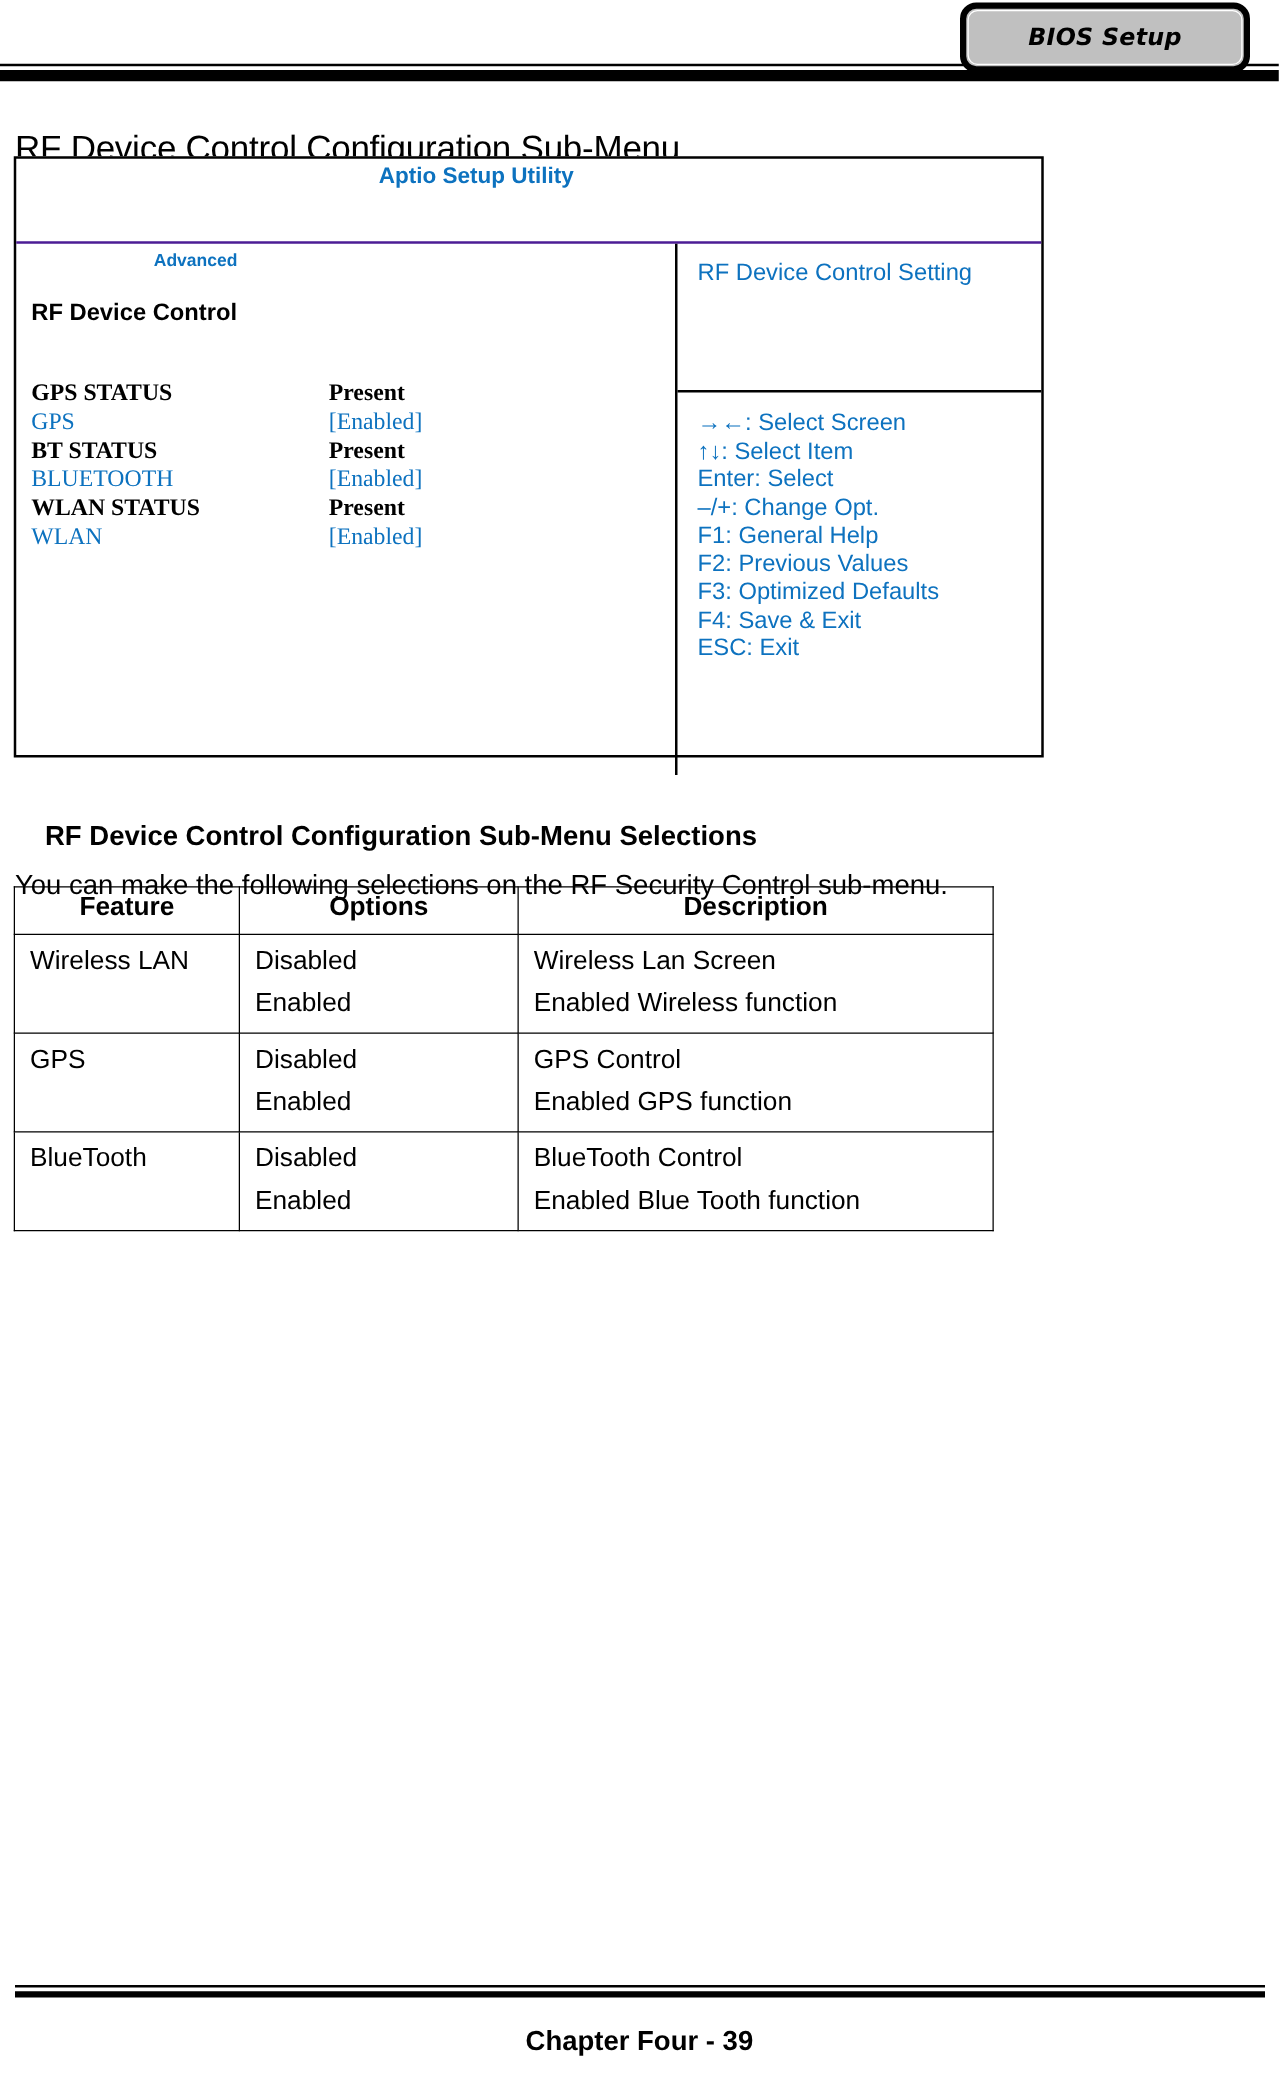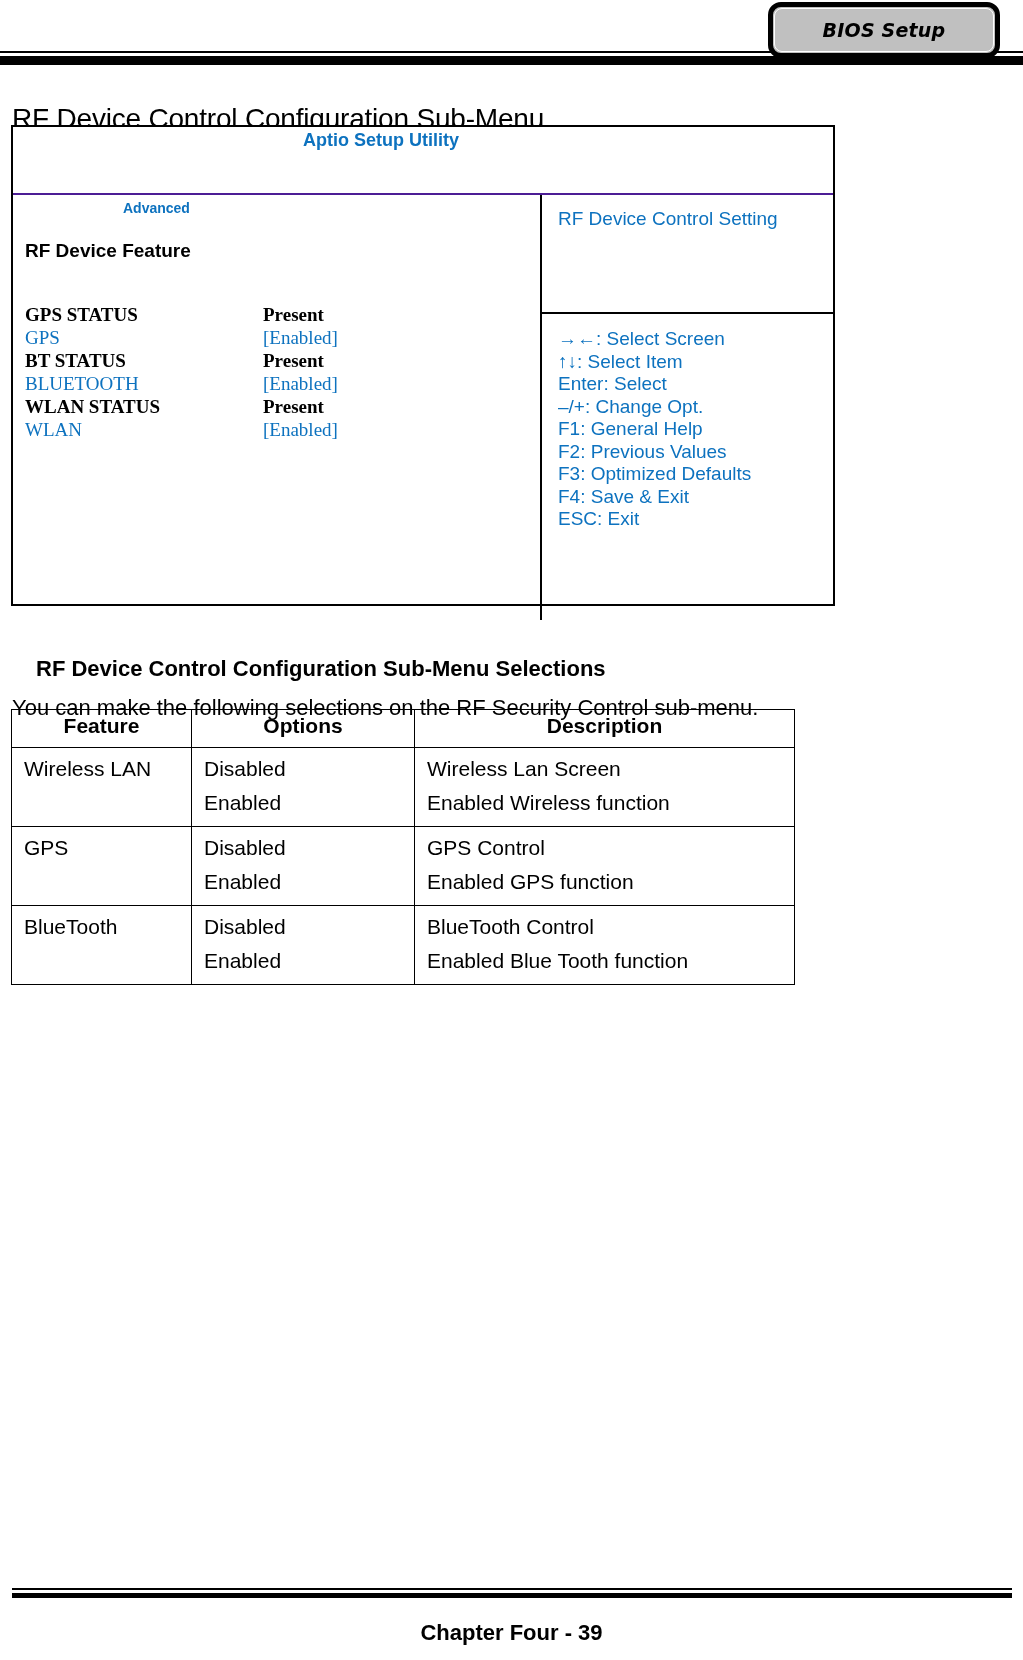--- a/index.html
+++ b/index.html
@@ -307,21 +307,21 @@
 <div id="bios-panel">
 
   <div id="bios-titlebar">
     <div id="bios-util-title" class="bios-blue">Aptio Setup Utility</div>
     <div id="bios-tab-advanced" class="bios-blue">Advanced</div>
   </div>
 
   <div id="bios-body">
 
     <div id="bios-main-col">
-      <div id="bios-group-label">RF Device Feature</div>
+      <div id="bios-group-label">RF Device Control</div>
 
       <div id="bios-item-list">
         <div class="bios-row status">
           <span class="bios-name">GPS STATUS</span>
           <span class="bios-value">Present</span>
         </div>
         <div class="bios-row option">
           <span class="bios-name">GPS</span>
           <span class="bios-value">[Enabled]</span>
         </div>

